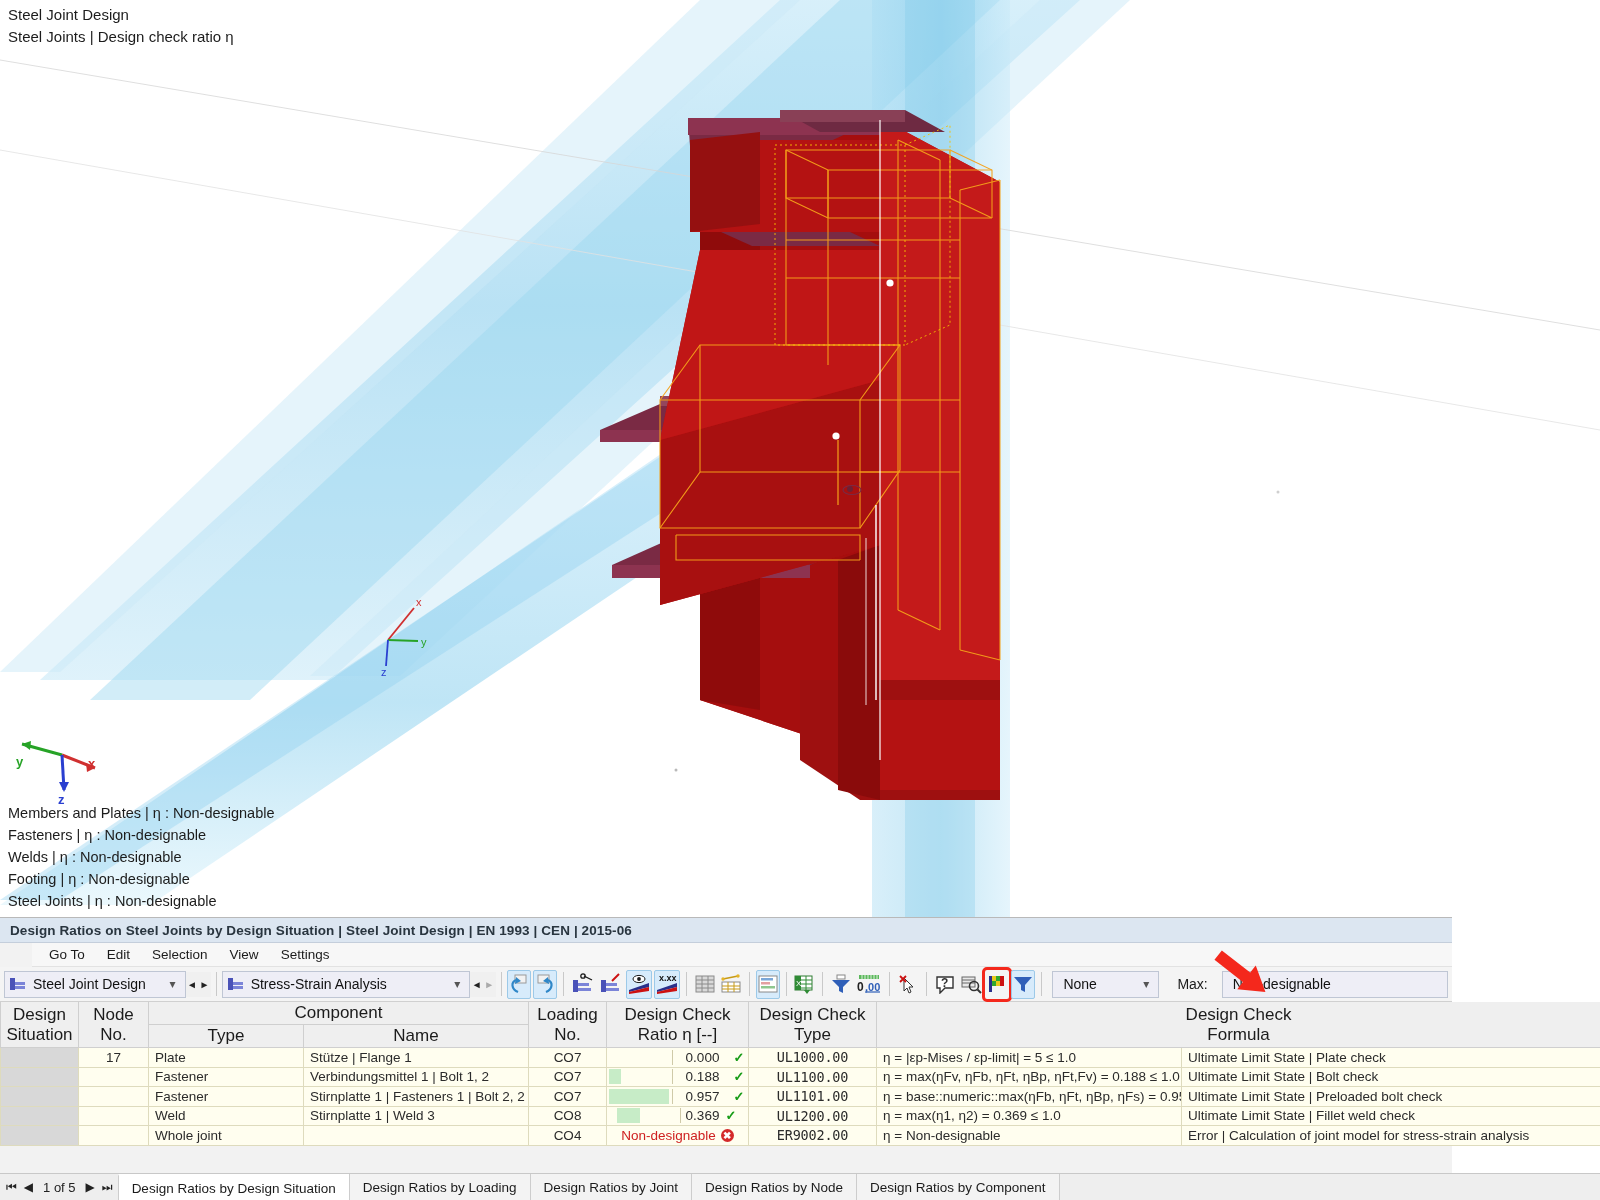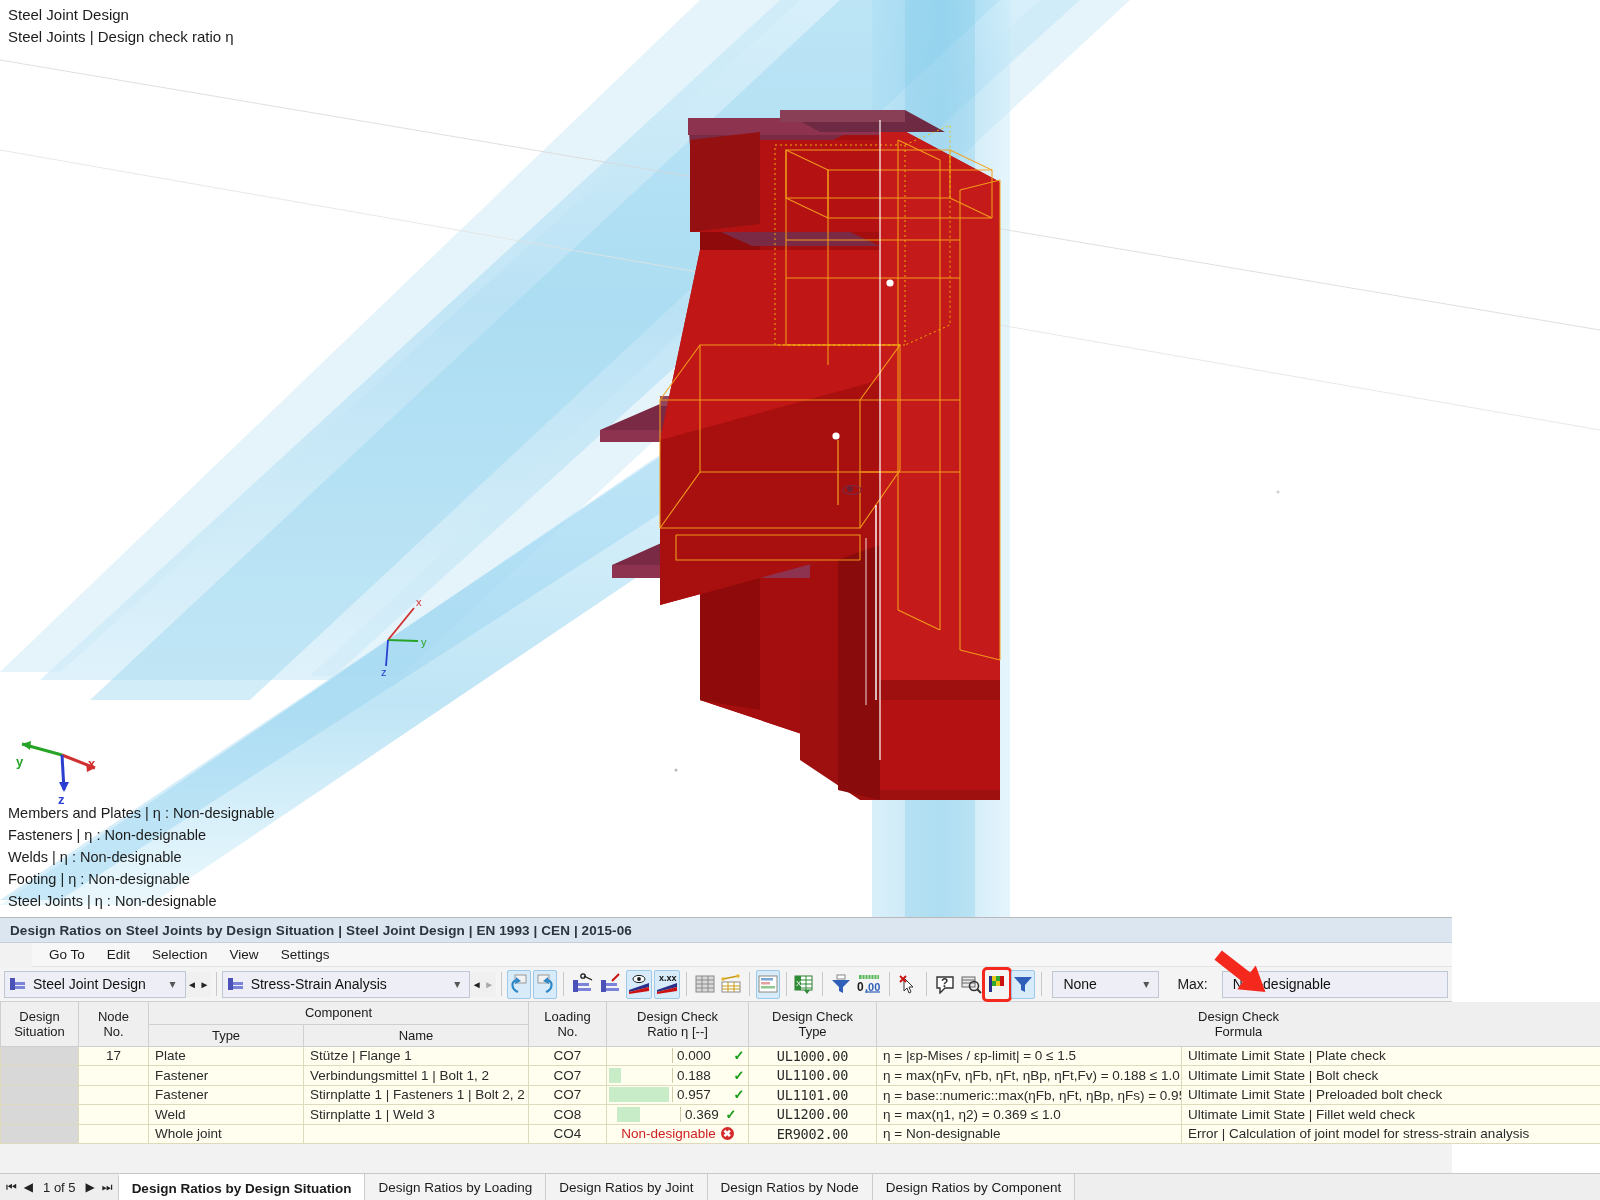--- a/index.html
+++ b/index.html
@@ -65,36 +65,36 @@
 
   .tbbtn { width:30px; height:29px; display:flex; align-items:center; justify-content:center;
            border:1px solid transparent; border-radius:2px; margin:0 1px; position:relative;}
   .tbbtn.act { background:#d7ebfb; border:1px solid #9cc9e8; }
   .tbbtn.redbox { outline:3px solid #f4281c; outline-offset:0px; }
 
   
   #tbl { width:1600px; border-collapse:collapse; table-layout:fixed; font-size:13px;}
   #tbl th {
     background:#efefef; border:1px solid #cfcfcf; border-top:none;
-    font-weight:normal; color:#1b1b1b; font-size:13px; padding:1px 4px;
+    font-weight:normal; color:#1b1b1b; font-size:17px; padding:1px 4px;
     height:22px; vertical-align:middle;
   }
   #tbl td {
     background:#fffeef; border:1px solid #dedbbd; height:19.5px;
     padding:0px 6px; font-size:13.5px; color:#2b2b2b; white-space:nowrap;
     overflow:hidden;
   }
   td.gutter { background:#d8d8d8 !important; border-right:1px solid #bcbcbc;}
   td.ctr { text-align:center; }
   td.mono { font-family:"DejaVu Sans Mono", monospace; font-size:12.5px; text-align:center; letter-spacing:-0.2px;}
 
   .ratiocell { display:flex; align-items:center; height:100%; }
   .bartrack { width:64px; height:15px; position:relative; border-right:1px solid #cfcaa8; margin-right:4px;}
   .barfill { position:absolute; left:0; top:0; bottom:0; background:#c7ecc7; }
-  .rval { flex:1; text-align:left; padding-right:4px;}
+  .rval { flex:1; text-align:center; padding-right:4px;}
   .chk { color:#179c17; font-weight:bold; font-size:13px; width:14px; text-align:center;}
   .nondes { color:#cf2020; }
   .errbadge {
     display:inline-block; width:13px; height:13px; border-radius:50%;
     background:#d42a2a; color:#fff; font-size:10px; line-height:13px; text-align:center;
     margin-left:5px; vertical-align:-2px; font-weight:bold;
   }
 
   
   #tabbar {
@@ -103,21 +103,21 @@
     display:flex; align-items:stretch; font-size:13.5px;
   }
   .pager { display:flex; align-items:center; padding:0 6px; gap:7px; color:#222; }
   .pager .pg { font-size:12px; cursor:default; }
   .pager .pgtxt { font-size:13px; padding:0 3px;}
   .tab {
     display:flex; align-items:center; padding:0 13px;
     border-left:1px solid #cdcdcd; border-right:1px solid #cdcdcd;
     background:#f3f3f3; color:#1b1b1b; margin-left:-1px; cursor:default;
   }
-  .tab.sel { background:#ffffff; border-top:2px solid #ffffff; font-weight:bold;}
+  .tab.sel { background:#ffffff; border-top:2px solid #ffffff; font-weight:normal;}
 
   
   #annot-arrow { position:absolute; left:1206px; top:938px; width:70px; height:70px; z-index:60; pointer-events:none;}
 </style>
 </head>
 <body>
 
 <div id="viewport">
   <div id="gradient-bg"></div>
 
@@ -534,21 +534,21 @@
         <td style="padding:0 2px">
           <div class="ratiocell">
             <div class="bartrack">
               <div class="barfill" style="width: 0%;"></div>
               </div>
             <div class="rval">0.000</div>
             <div class="chk">✓</div>
           </div>
         </td>
         <td class="mono">UL1000.00</td>
-        <td>η = |εp-Mises / εp-limit| = 0 ≤ 1.5</td>
+        <td>η = |εp-Mises / εp-limit| = 5 ≤ 1.0</td>
         <td>Ultimate Limit State | Plate check</td>
       </tr>
 
       <tr>
         <td class="gutter"></td>
         <td class="ctr"></td>
         <td>Fastener</td>
         <td>Verbindungsmittel 1 | Bolt 1, 2</td>
         <td class="ctr">CO7</td>
         <td style="padding:0 2px">

